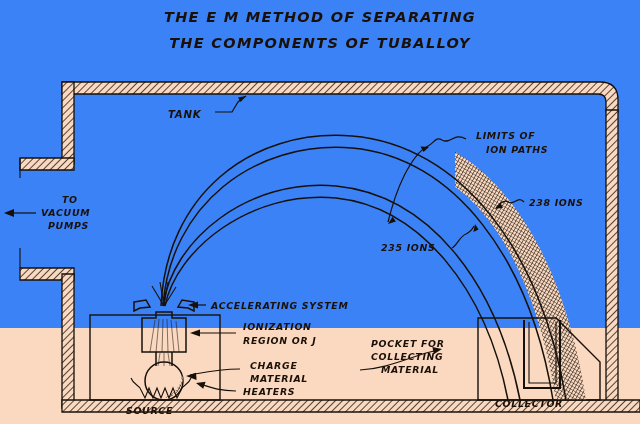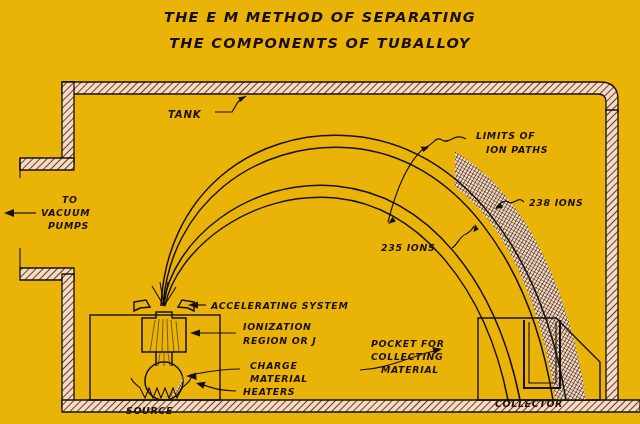--- a/index.html
+++ b/index.html
@@ -1,21 +1,21 @@
 <!DOCTYPE html>
 <html><head>
 <meta charset="utf-8">
 <style>
   html,body{margin:0;padding:0;}
   body{
     width:640px;height:424px;overflow:hidden;
     background:#fad9c0;
     font-family:"DejaVu Sans",sans-serif;
   }
-  #stage{position:relative;width:640px;height:424px;background:#eab308;}
+  #stage{position:relative;width:640px;height:328px;background:#3b82f6;}
   svg#diagram{position:absolute;left:0;top:0;width:640px;height:424px;display:block;}
 
   .lbl{
     font-family:"DejaVu Sans",sans-serif;
     font-style:italic;
     font-weight:700;
     fill:#1a1008;
     letter-spacing:0.7px;
   }
   .title{font-size:14.5px;letter-spacing:1.3px;}

